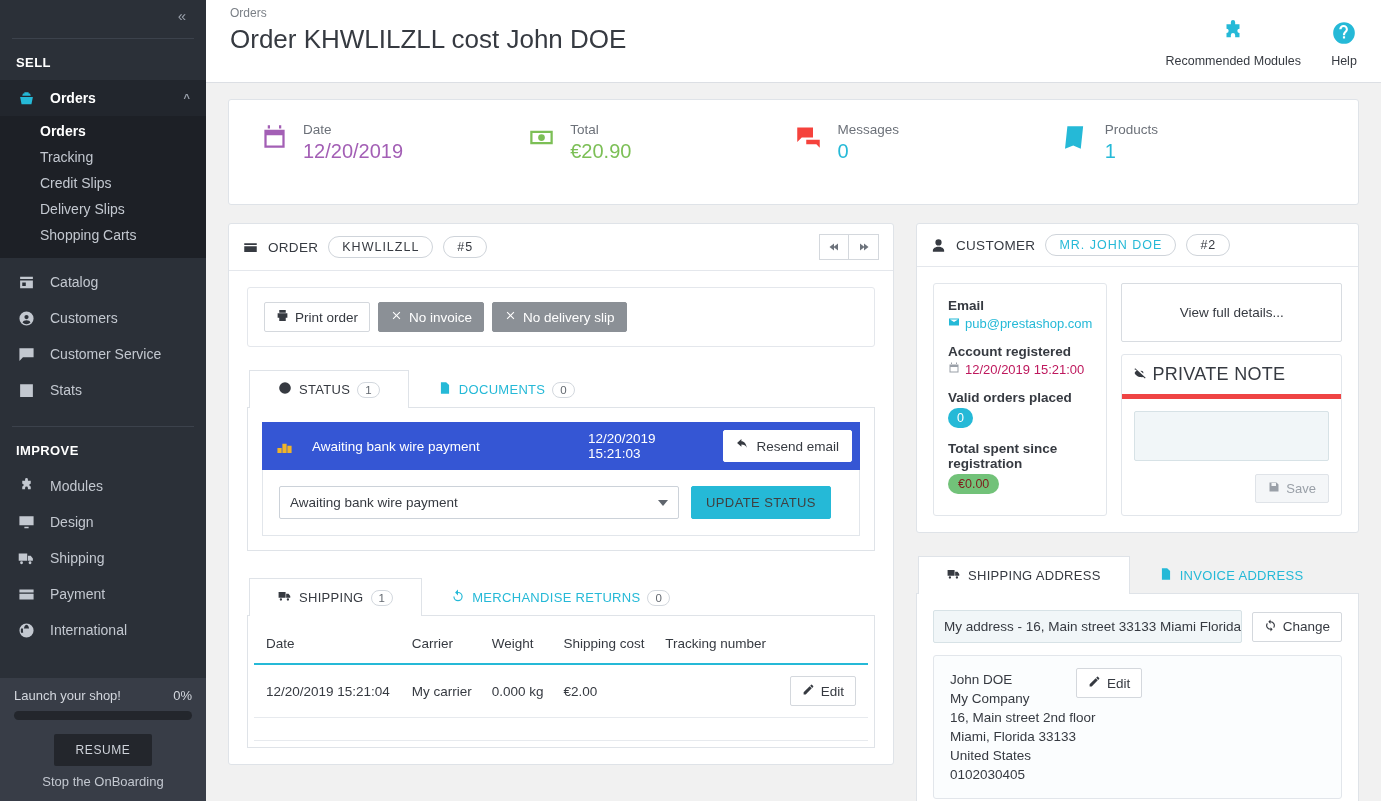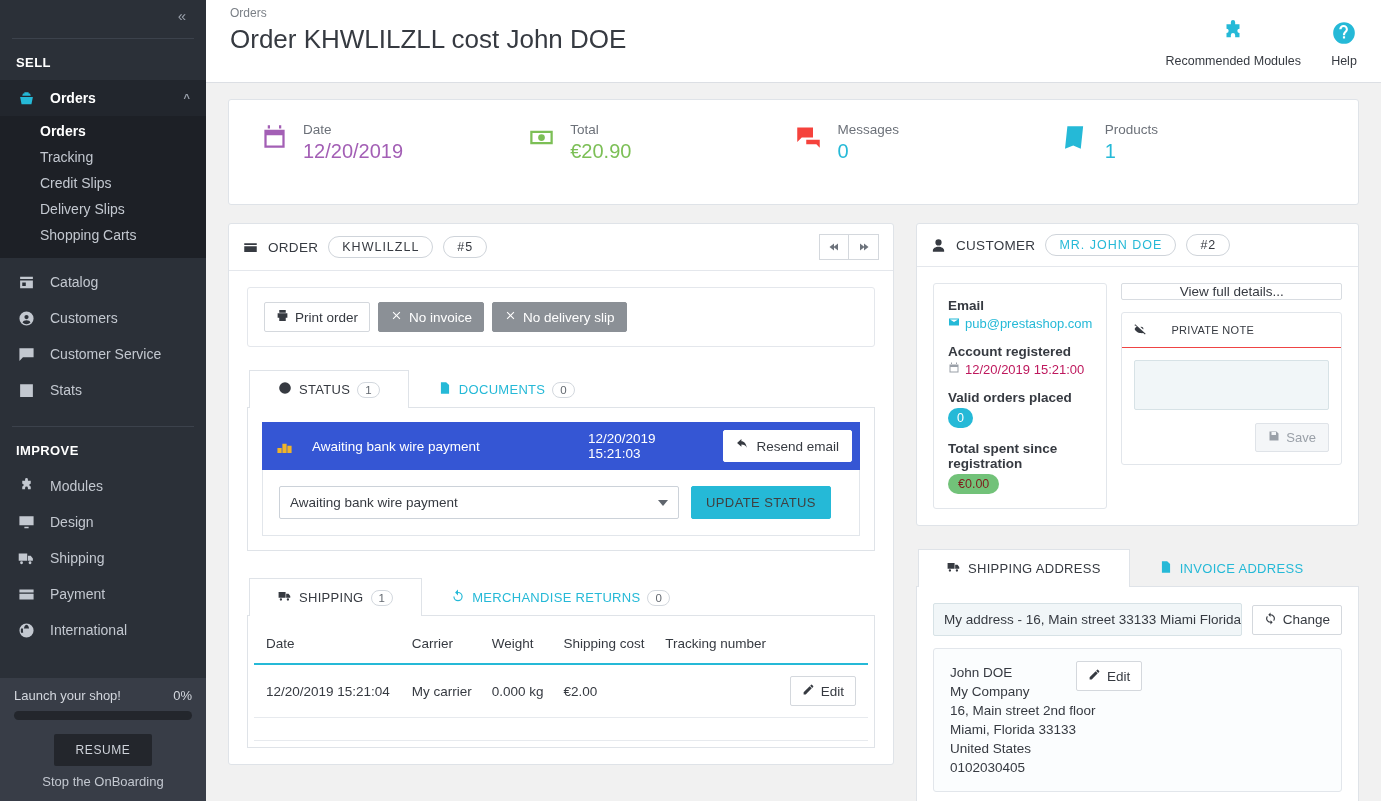--- a/index.html
+++ b/index.html
@@ -181,25 +181,25 @@
   .cust-box { flex: 0 0 168px; border:1px solid #e2e6eb; border-radius:3px; padding: 14px 14px; }
   .cust-side { flex:1; min-width:0; }
   .c-lab { font-weight:bold; font-size:13.5px; color:#363a41; margin-bottom:3px; }
   .c-val { font-size:13px; color:#be185d; margin-bottom:13px; display:flex; align-items:center; gap:5px; }
   .c-val.link { color:#25b9d7; }
   .c-val svg { width:12px; height:12px; }
   .badge-blue { background:#25b9d7; color:#fff; border-radius:12px; padding:3px 9px; font-size:12.5px; display:inline-block; margin-bottom:13px;}
   .badge-green { background:#72c279; color:#7f1d1d; border-radius:12px; padding:3px 10px; font-size:12.5px; display:inline-block; }
   .full-details {
     width:100%; border:1px solid #d8dce1; background:#fff; border-radius:2px;
-    padding: 0 0; text-align:center; font-size:13.5px; color:#363a41; cursor:pointer;
+    padding: 21px 0; text-align:center; font-size:13.5px; color:#363a41; cursor:pointer;
     font-family:"Liberation Sans", sans-serif;
   }
   .note-card { border:1px solid #e2e6eb; border-radius:3px; margin-top:12px; }
-  .note-head { display:flex; align-items:center; gap:23px; padding: 9px 12px; border-bottom:1px solid #ef4444; font-size:11px; letter-spacing:.3px; }
+  .note-head { display:flex; align-items:center; gap:4px; padding: 9px 12px; border-bottom:5px solid #ef4444; font-size:18px; letter-spacing:.3px; }
   .note-head svg { width:14px; height:14px; fill:#363a41; }
   .note-body { padding: 12px; }
   .note-area {
     width:100%; height:50px; border:1px solid #d7e2e6; background:#f1f6f8; border-radius:2px;
     resize:none; font-family:"Liberation Sans", sans-serif;
   }
   .note-save {
     float:right; margin-top:10px; border:1px solid #dfe3e8; background:#f4f6f8; color:#9aa0a8;
     padding: 6px 12px; font-size:13px; border-radius:2px; display:inline-flex; align-items:center; gap:6px;
     cursor:pointer; font-family:"Liberation Sans", sans-serif;

